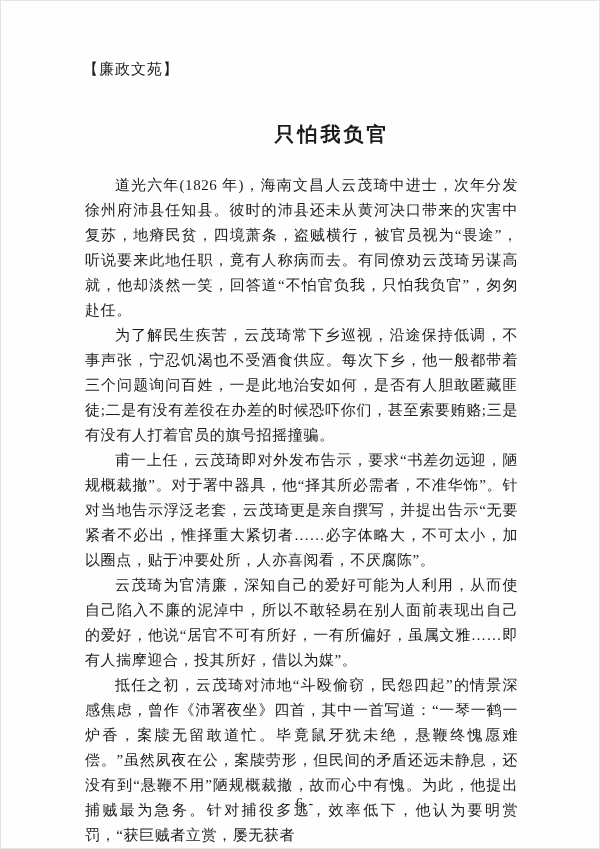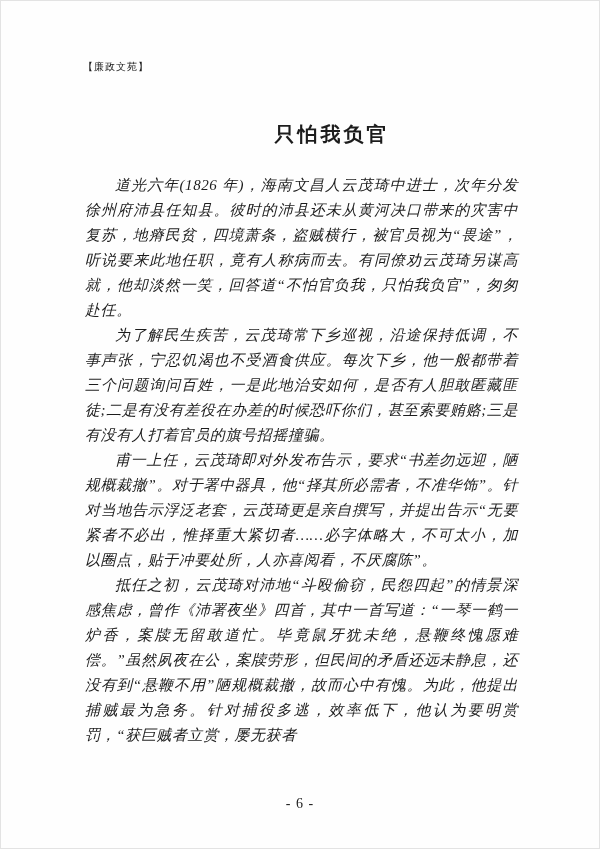--- a/index.html
+++ b/index.html
@@ -16,21 +16,21 @@
     box-sizing: border-box;
     border: 1px solid #e3e3e3;
     font-family: "Liberation Serif", "DejaVu Serif", serif;
     color: #1c1c1c;
     overflow: hidden;
   }
   .col-header {
     position: absolute;
     top: 59px;
     left: 82px;
-    font-size: 10px;
+    font-size: 15px;
     letter-spacing: 1px;
     white-space: nowrap;
   }
   .article-title {
     position: absolute;
     top: 120px;
     left: 0;
     width: 100%;
     margin: 0;
     text-align: center;
@@ -41,21 +41,20 @@
   }
   .article-body {
     position: absolute;
     top: 172px;
     left: 84px;
     width: 433px;
     font-size: 15px;
     line-height: 25px;
     text-align: justify;
     text-justify: inter-character;
-    font-style: italic;
   }
   .article-body p {
     margin: 0;
     padding: 0;
     text-indent: 2em;
     letter-spacing: 0.6px;
   }
   .page-footer {
     position: absolute;
     bottom: 36px;
@@ -72,18 +71,19 @@
 <div class="page">
 
   <div class="col-header">【廉政文苑】</div>
 
   <h1 class="article-title">只怕我负官</h1>
 
   <div class="article-body">
     <p>道光六年(1826 年)，海南文昌人云茂琦中进士，次年分发徐州府沛县任知县。彼时的沛县还未从黄河决口带来的灾害中复苏，地瘠民贫，四境萧条，盗贼横行，被官员视为“畏途”，听说要来此地任职，竟有人称病而去。有同僚劝云茂琦另谋高就，他却淡然一笑，回答道“不怕官负我，只怕我负官”，匆匆赴任。</p>
     <p>为了解民生疾苦，云茂琦常下乡巡视，沿途保持低调，不事声张，宁忍饥渴也不受酒食供应。每次下乡，他一般都带着三个问题询问百姓，一是此地治安如何，是否有人胆敢匿藏匪徒;二是有没有差役在办差的时候恐吓你们，甚至索要贿赂;三是有没有人打着官员的旗号招摇撞骗。</p>
     <p>甫一上任，云茂琦即对外发布告示，要求“书差勿远迎，陋规概裁撤”。对于署中器具，他“择其所必需者，不准华饰”。针对当地告示浮泛老套，云茂琦更是亲自撰写，并提出告示“无要紧者不必出，惟择重大紧切者……必字体略大，不可太小，加以圈点，贴于冲要处所，人亦喜阅看，不厌腐陈”。</p>
+    <p>云茂琦为官清廉，深知自己的爱好可能为人利用，从而使自己陷入不廉的泥淖中，所以不敢轻易在别人面前表现出自己的爱好，他说“居官不可有所好，一有所偏好，虽属文雅……即有人揣摩迎合，投其所好，借以为媒”。</p>
     <p>抵任之初，云茂琦对沛地“斗殴偷窃，民怨四起”的情景深感焦虑，曾作《沛署夜坐》四首，其中一首写道：“一琴一鹤一炉香，案牍无留敢道忙。毕竟鼠牙犹未绝，悬鞭终愧愿难偿。”虽然夙夜在公，案牍劳形，但民间的矛盾还远未静息，还没有到“悬鞭不用”陋规概裁撤，故而心中有愧。为此，他提出捕贼最为急务。针对捕役多逃，效率低下，他认为要明赏罚，“获巨贼者立赏，屡无获者</p>
   </div>
 
   <div class="page-footer">- 6 -</div>
 
 </div>
 
 </body></html>

